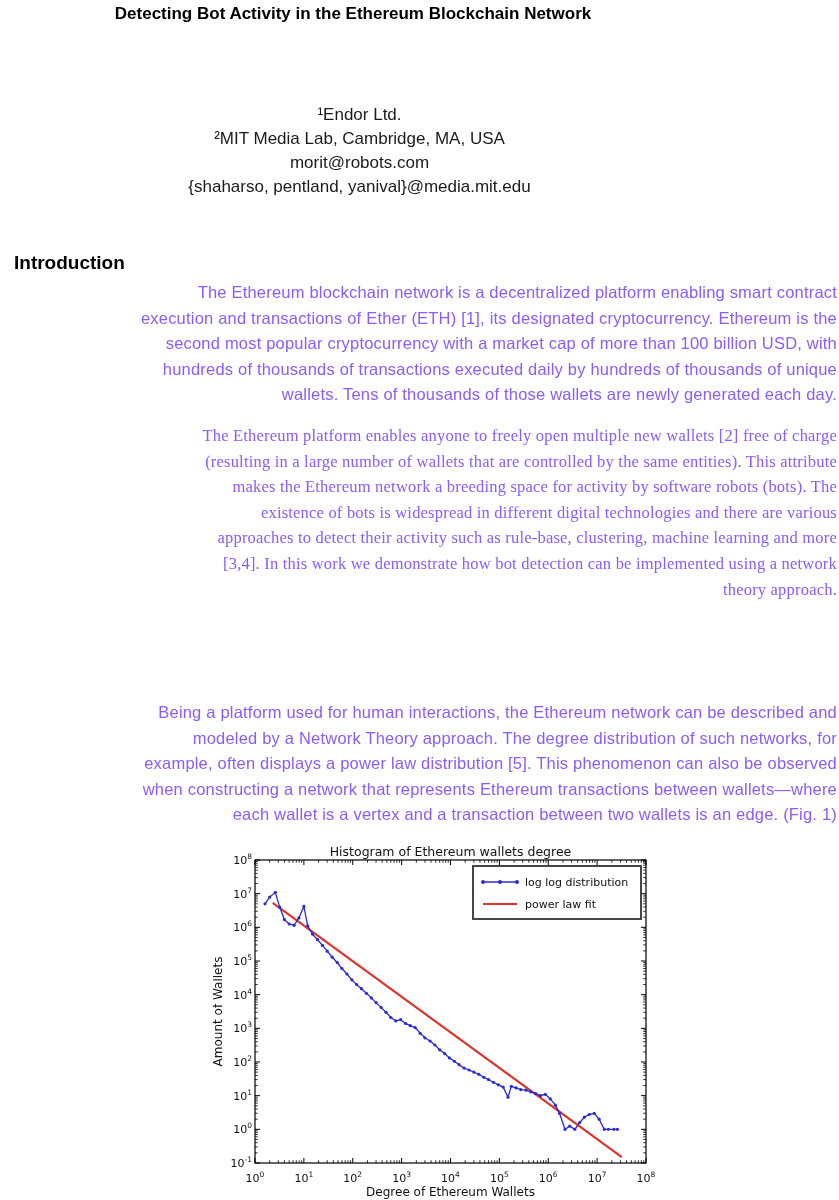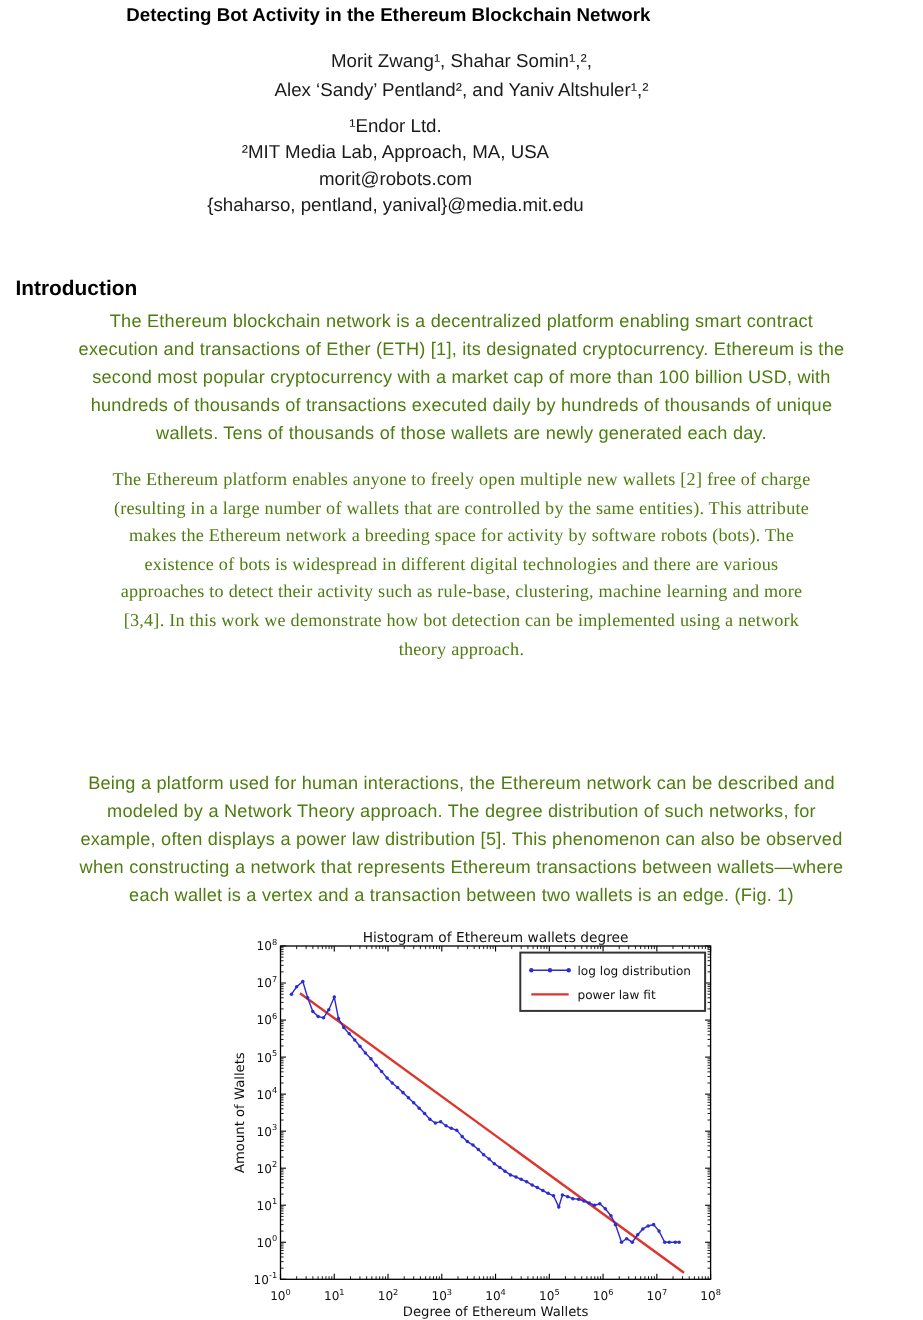--- a/index.html
+++ b/index.html
@@ -26,45 +26,41 @@
   }
   .sec-heading{
     position:absolute;left:2px;margin:12px;
     font-size:19px;font-weight:bold;color:#000;
   }
   .h-intro{top:240px;}
   .h-network{top:661px;}
   .body-para{
     position:absolute;left:2px;width:835px;margin:0;
     font-size:16.5px;line-height:25.6px;letter-spacing:0.2px;
-    white-space:pre-line;text-align:center;color:#4d7c0f;
+    white-space:pre-line;text-align:right;color:#8b5cf6;
   }
   .p1{top:280px;}
   .p2{top:423px;font-family:Liberation Serif, serif;}
   .p3{top:700px;}
   .figure-wrap{
     position:absolute;top:845px;left:213px;width:447px;height:355px;margin:0;
   }
   .figure-wrap svg{display:block;font-family:"DejaVu Sans",sans-serif;}
 </style>
 </head>
 <body>
 
 <div class="page">
 
   <h1 class="paper-title">Detecting Bot Activity in the Ethereum Blockchain Network</h1>
 
-  <div class="authors">
-    <div>Morit Zwang¹, Shahar Somin¹,²,</div>
-    <div>Alex ‘Sandy’ Pentland², and Yaniv Altshuler¹,²</div>
-  </div>
 
   <div class="affiliations">
     <div>¹Endor Ltd.</div>
-    <div>²MIT Media Lab, Approach, MA, USA</div>
+    <div>²MIT Media Lab, Cambridge, MA, USA</div>
     <div>morit@robots.com</div>
     <div>{shaharso, pentland, yanival}@media.mit.edu</div>
   </div>
 
   <h2 class="sec-heading h-intro">Introduction</h2>
   <p class="body-para p1">The Ethereum blockchain network is a decentralized platform enabling smart contract
 execution and transactions of Ether (ETH) [1], its designated cryptocurrency. Ethereum is the
 second most popular cryptocurrency with a market cap of more than 100 billion USD, with
 hundreds of thousands of transactions executed daily by hundreds of thousands of unique
 wallets. Tens of thousands of those wallets are newly generated each day.</p>

